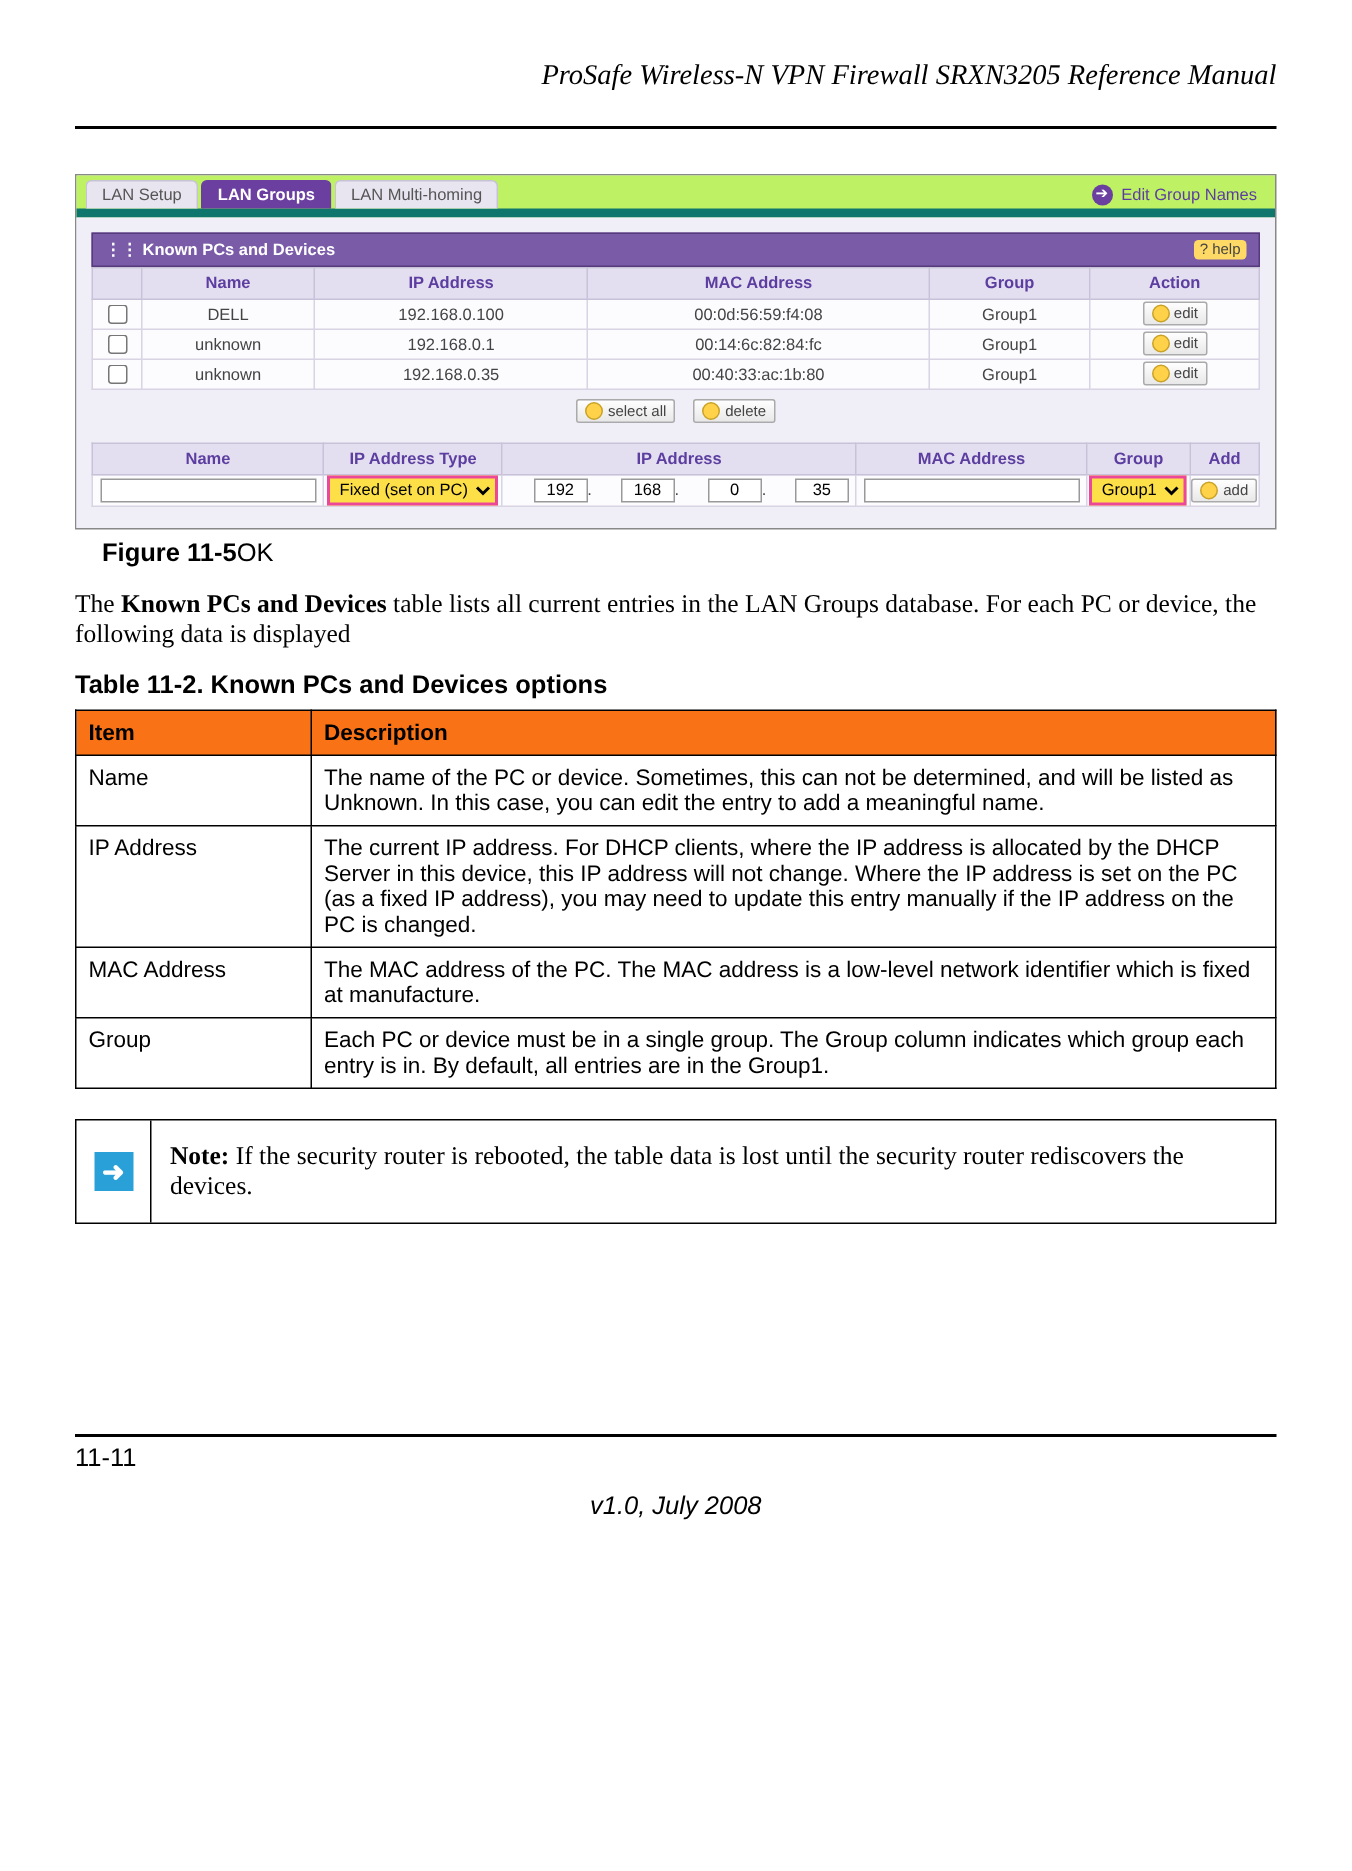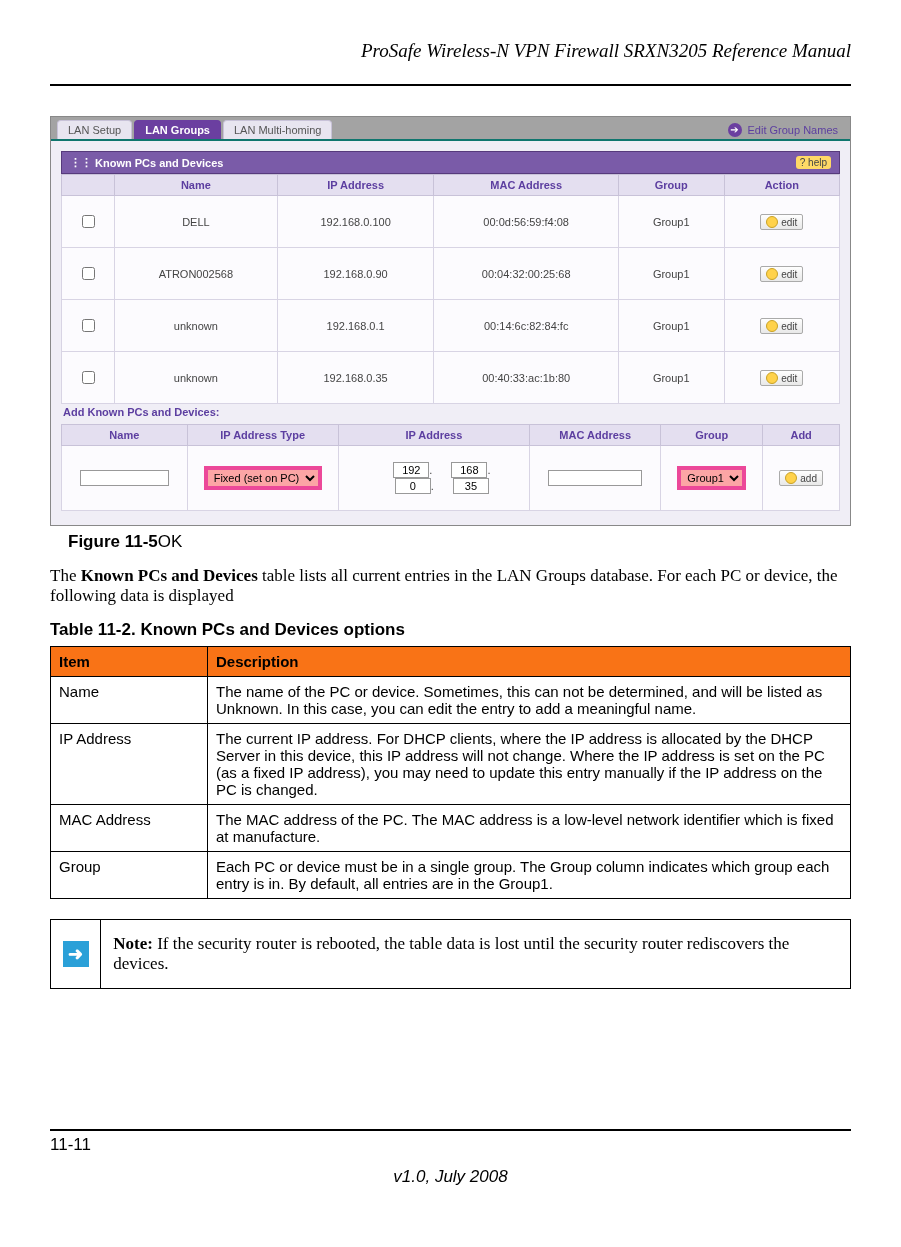--- a/index.html
+++ b/index.html
@@ -23,22 +23,22 @@
   }
   .screenshot-box {
     border: 1px solid #888;
     background: #fff;
     font-family: Verdana, Arial, sans-serif;
     font-size: 11px;
   }
   .tabs-row {
     display: flex;
     align-items: center;
-    background: #a3a3a3;
-    border-bottom: 2px solid #0f766e;
+    background: #bef264;
+    border-bottom: 6px solid #0f766e;
     padding: 3px 6px 0 6px;
   }
   .tab {
     padding: 3px 10px;
     margin-right: 2px;
     color: #555;
     border-top-left-radius: 4px;
     border-top-right-radius: 4px;
     background: #e8e5f0;
     border: 1px solid #c8c2d8;
@@ -101,21 +101,21 @@
     background: #e4dff0;
     color: #5c3ea0;
     font-weight: bold;
     text-align: center;
     padding: 4px;
     border: 1px solid #c8c2d8;
   }
   .data-table td {
     background: #fcfbfe;
     text-align: center;
-    padding: 16px;
+    padding: 0;
     border: 1px solid #d8d4e4;
   }
   .edit-btn, .add-btn, .small-btn {
     display: inline-flex;
     align-items: flex-end;
     gap: 3px;
     background: linear-gradient(#fefefe,#e8e8e8);
     border: 1px solid #aaa;
     border-radius: 2px;
     padding: 1px 5px;
@@ -141,23 +141,23 @@
   .ip-oct {
     width: 30px;
     border: 1px solid #999;
     text-align: center;
     font-size: 11px;
     padding: 1px 2px;
     margin-left: 16px;
   }
   .sel {
     font-size: 11px;
-    border: 4px solid #ec4899;
+    border: 2px solid #ec4899;
     padding: 1px 2px;
-    background:#fca5a5;
+    background:#fde047;
   }
   .txt {
     border: 1px solid #999;
     width: 90%;
     padding: 1px 2px;
     font-size: 11px;
   }
   .figure-caption {
     font-family: Arial, Helvetica, sans-serif;
     margin: 6px 0 14px 18px;
@@ -274,31 +274,20 @@
             <td>192.168.0.100</td>
             <td>00:0d:56:59:f4:08</td>
             <td>Group1</td>
             <td><span class="edit-btn">
                 <span class="circ-y"></span>
                 <span>edit</span>
               </span></td>
           </tr>
           <tr>
             <td><input type="checkbox" style=""></td>
-            <td>ATRON002568</td>
-            <td>192.168.0.90</td>
-            <td>00:04:32:00:25:68</td>
-            <td>Group1</td>
-            <td><span class="edit-btn">
-                <span class="circ-y"></span>
-                <span>edit</span>
-              </span></td>
-          </tr>
-          <tr>
-            <td><input type="checkbox" style=""></td>
             <td>unknown</td>
             <td>192.168.0.1</td>
             <td>00:14:6c:82:84:fc</td>
             <td>Group1</td>
             <td><span class="edit-btn">
                 <span class="circ-y"></span>
                 <span>edit</span>
               </span></td>
           </tr>
           <tr>
@@ -307,21 +296,31 @@
             <td>192.168.0.35</td>
             <td>00:40:33:ac:1b:80</td>
             <td>Group1</td>
             <td><span class="edit-btn">
                 <span class="circ-y"></span>
                 <span>edit</span>
               </span></td>
           </tr>
         </tbody>
     </table>
-    <div class="section-label">Add Known PCs and Devices:</div>
+    <div class="btn-row">
+      <span class="small-btn">
+          <span class="circ-y"></span>
+          <span>select all</span>
+        </span>
+      &nbsp;&nbsp;
+      <span class="small-btn">
+          <span class="circ-y"></span>
+          <span>delete</span>
+        </span>
+    </div>
     <table class="data-table">
       <thead>
         <tr>
           <th>Name</th>
           <th>IP Address Type</th>
           <th>IP Address</th>
           <th>MAC Address</th>
           <th>Group</th>
           <th>Add</th>
         </tr>

